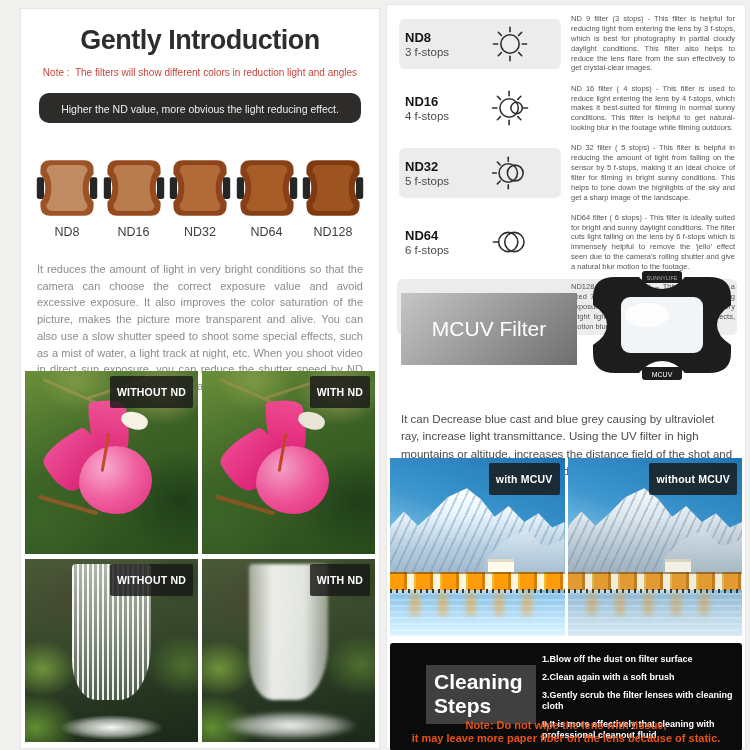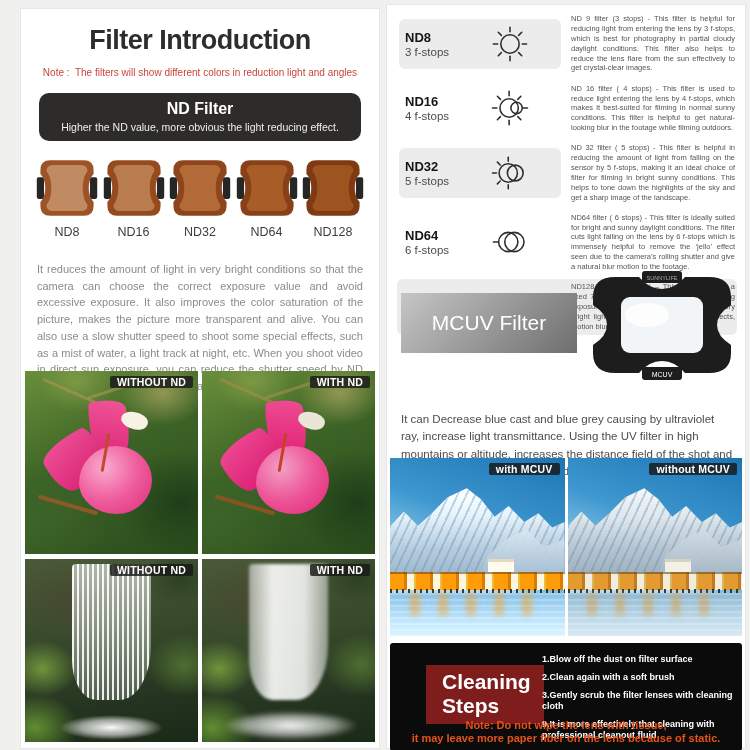--- a/index.html
+++ b/index.html
@@ -30,21 +30,21 @@
   .nd-filter-label{margin-top:8px;font-size:12.5px;color:#3d3d3d;}
 
   .nd-paragraph{position:absolute;top:252px;left:16px;width:326px;
     font-size:11px;line-height:1.52;color:#8b8b8b;text-align:justify;}
 
   .photo-grid{position:absolute;top:362px;left:4px;width:350px;height:371px;
     display:grid;grid-template-columns:173px 173px;grid-template-rows:183px 183px;gap:5px 4px;}
   .photo{position:relative;overflow:hidden;background:#2a3a20;}
   .badge{position:absolute;top:5px;right:5px;z-index:9;
     background:rgba(24,24,24,.82);color:#fff;font-size:10.5px;font-weight:bold;
-    padding:0 7px;border-radius:2px;letter-spacing:.2px;}
+    padding:10px 7px;border-radius:2px;letter-spacing:.2px;}
 
   
   .photo-flower{background:
     radial-gradient(60px 46px at 80% 12%, rgba(205,185,115,.55), transparent 70%),
     radial-gradient(56px 44px at 30% 6%, rgba(150,170,80,.55), transparent 70%),
     radial-gradient(85px 70px at 90% 72%, rgba(28,58,24,.85), transparent 75%),
     radial-gradient(95px 85px at 8% 82%, rgba(62,102,42,.7), transparent 75%),
     linear-gradient(155deg,#6a8f3a,#3c6326 45%,#2a4c1c);}
   .branch{position:absolute;background:rgba(170,150,85,.6);height:3px;border-radius:2px;}
   .branch.b1{left:8%;top:14%;width:55%;transform:rotate(24deg);}
@@ -96,21 +96,21 @@
   .nd-row.pill-bg .nd-pill{background:#ececec;}
   .nd-name-block{width:78px;}
   .nd-name{font-size:13px;font-weight:bold;color:#161616;}
   .nd-stops{font-size:11.5px;color:#4a4a4a;margin-top:1px;}
   .nd-icon{width:42px;height:42px;flex:none;margin-left:6px;}
   .nd-icon svg{width:42px;height:42px;display:block;stroke:#2e2e2e;fill:none;
     stroke-width:1.8;stroke-linecap:round;}
   .nd-desc{flex:1;margin-left:10px;font-size:7.5px;line-height:1.32;color:#555;
     text-align:justify;}
 
-  .mcuv-box{position:absolute;top:288px;left:14px;width:176px;height:60px;
+  .mcuv-box{position:absolute;top:288px;left:14px;width:176px;height:72px;
     background:linear-gradient(135deg,#c6c6c6,#6e6e6e);
     display:flex;align-items:center;justify-content:center;
     color:#fff;font-size:21px;}
   .mcuv-product{position:absolute;top:262px;left:200px;width:150px;height:116px;}
   .mcuv-para{position:absolute;top:382px;left:14px;width:334px;
     font-size:11.5px;line-height:1.5;color:#4c4c4c;margin-top:24px;}
   .mcuv-grid{position:absolute;top:453px;left:3px;width:352px;height:178px;
     display:grid;grid-template-columns:1fr 1fr;gap:3px;}
   .photo-mountain{background:linear-gradient(200deg,#1d74b4 0%,#3e97cf 38%,#7fc0e4 58%,#b9dcf0 64%);}
   .mtn{position:absolute;left:0;top:16%;width:100%;height:50%;
@@ -132,39 +132,38 @@
     background:
       repeating-linear-gradient(180deg, rgba(255,255,255,.2) 0 2px, transparent 2px 6px),
       linear-gradient(180deg,#8fb9d4,#c2dcec 65%,#d7e9f3);}
   .reflect{position:absolute;left:12%;top:76%;width:76%;height:12%;filter:blur(3px);
     background:repeating-linear-gradient(90deg, rgba(226,154,49,.55) 0 8px, transparent 8px 28px);}
   .photo.mcuv-applied .artwrap{filter:saturate(1.3) contrast(1.05) brightness(1.02);}
 
   .cleaning{position:absolute;top:638px;left:3px;width:352px;height:108px;
     background:#0b0b0b;border-radius:3px;}
   .clean-title-box{position:absolute;left:36px;top:22px;width:96px;
-    background:#7f1d1d;color:#fff;font-size:21px;font-weight:bold;line-height:1.12;
-    padding:5px 6px 7px 16px;}
+    background:#404040;color:#fff;font-size:21px;font-weight:bold;line-height:1.12;
+    padding:5px 6px 7px 8px;}
   .clean-steps{position:absolute;left:152px;top:11px;width:192px;}
   .clean-step{color:#fff;font-size:9px;font-weight:600;line-height:1.25;margin-bottom:6.5px;}
   .clean-note{position:absolute;bottom:5px;left:0;width:100%;text-align:center;
     color:#e8521a;font-size:11px;font-weight:bold;line-height:1.25;}
 </style>
 </head>
 <body>
 
 <div class="card card-left">
-  <div class="fi-title">Filter Introduction</div>
+  <div class="fi-title">Gently Introduction</div>
   <div class="fi-note">
     <span>Note :</span>&nbsp;
     <span>The filters will show different colors in reduction light and angles</span>
   </div>
 
   <div class="nd-header">
-    <div class="nd-header-title">ND Filter</div>
     <div class="nd-header-sub">Higher the ND value, more obvious the light reducing effect.</div>
   </div>
 
   <div class="filters-row">
     <div class="nd-filter">
       <svg viewBox="0 0 100 96">
         <rect x="0" y="30" width="12" height="36" rx="3" fill="#262626"></rect>
         <rect x="88" y="30" width="12" height="36" rx="3" fill="#262626"></rect>
         <path d="M22 2 H78 Q94 2 94 18 V25 Q86 33 86 48 Q86 63 94 71 V78 Q94 94 78 94 H22 Q6 94 6 78 V71 Q14 63 14 48 Q14 33 6 25 V18 Q6 2 22 2 Z" fill="#9c5326"></path>
         <path d="M27 10 H73 Q84 10 84 20 Q76 30 76 48 Q76 66 84 76 Q84 86 73 86 H27 Q16 86 16 76 Q24 66 24 48 Q24 30 16 20 Q16 10 27 10 Z" fill="#c08a63"></path>

